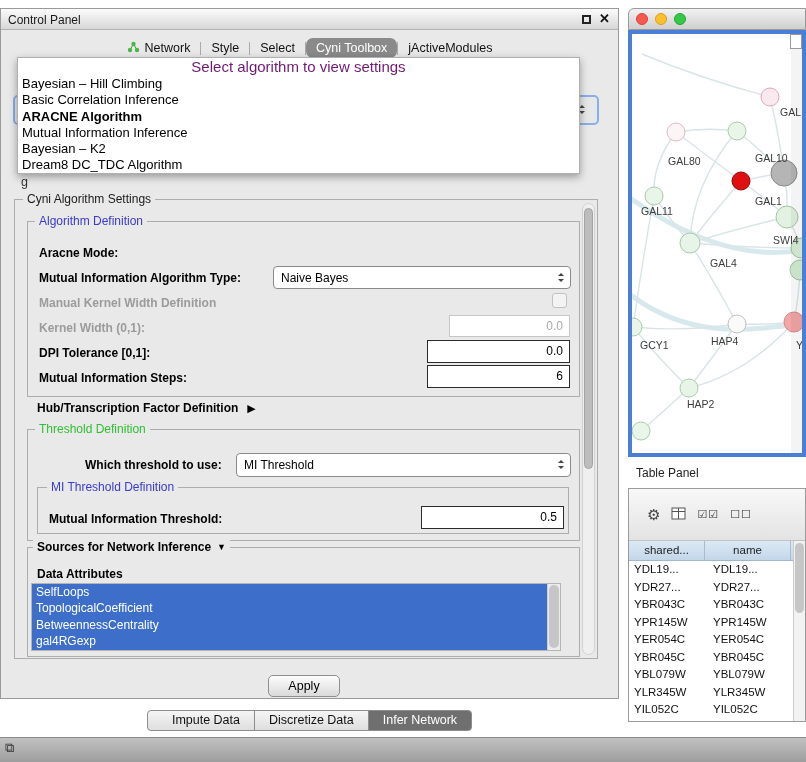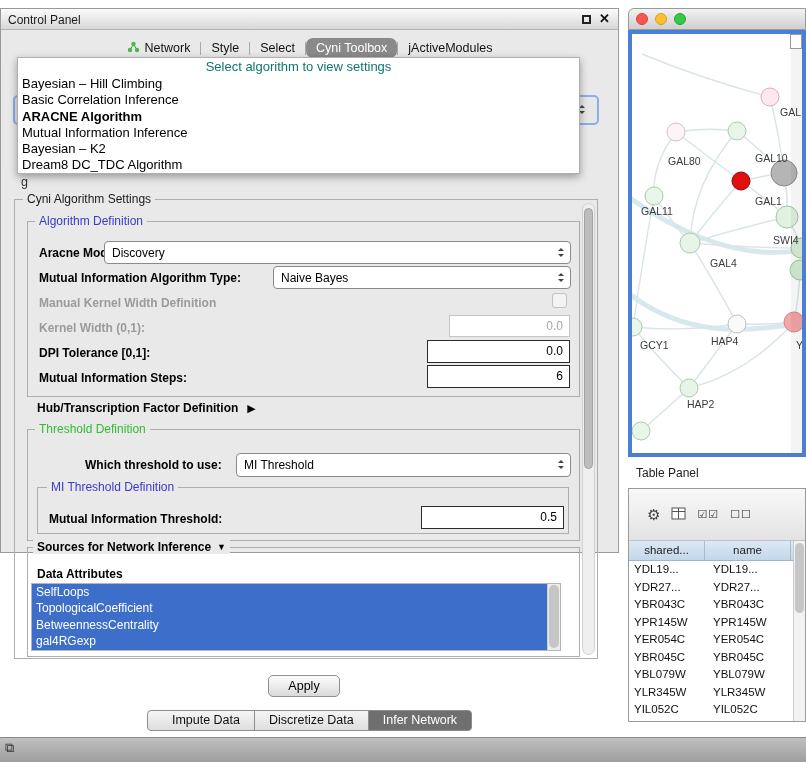--- a/index.html
+++ b/index.html
@@ -1,20 +1,20 @@
 <!DOCTYPE html>
 <html><head>
 <meta charset="utf-8">
 <style>
   * { box-sizing: border-box; margin: 0; padding: 0; }
   html,body { width:806px; height:762px; }
   body { position:relative; background:#fff; font-family:"Liberation Sans",sans-serif; overflow:hidden; }
 
   
-  #cp { position:absolute; left:0; top:8px; width:619px; height:545px;
+  #cp { position:absolute; left:0; top:8px; width:619px; height:691px;
         background:#e9e9e9; border:1px solid #9a9a9a; }
   .cp-titlebar { position:absolute; left:0; top:0; right:0; height:21px;
         background:linear-gradient(#fbfbfb,#d7d7d7); border-bottom:1px solid #b3b3b3; }
   .cp-title { position:absolute; left:7px; top:4px; font-size:12px; color:#1a1a1a; }
   .cp-float { position:absolute; right:27px; top:6px; width:9px; height:9px; border:2px solid #222; background:transparent; }
   .cp-close { position:absolute; right:8px; top:2px; font-size:13px; font-weight:bold; color:#111; }
 
   
   .cp-tabs { position:absolute; top:28px; left:0; right:0; height:22px;
         display:flex; justify-content:center; align-items:center; font-size:12.5px; color:#111; }
@@ -24,21 +24,21 @@
 
   
   #combo-fragment { position:absolute; left:12px; top:86px; width:586px; height:30px;
         border:2px solid #89aee8; border-radius:5px; background:#e7e7e7; z-index:40; }
   #combo-fragment .arrows { position:absolute; right:6px; top:0; height:100%; }
   #frag-g { position:absolute; left:20px; top:166px; font-size:12.5px; color:#333; z-index:40; }
 
   
   #algo-popup { position:absolute; left:16px; top:48px; width:563px; height:117px;
         background:#fff; border:1px solid #b0b0b0; box-shadow:0 3px 8px rgba(0,0,0,.35); z-index:50; }
-  .popup-hint { text-align:center; color:#0f766e; font-size:13px; height:18px; line-height:18px; }
+  .popup-hint { text-align:center; color:#701a75; font-size:15px; height:18px; line-height:18px; }
   .popup-item { font-size:13px; color:#000; height:16.3px; line-height:16.3px; padding-left:4px; white-space:nowrap; }
   .popup-item.bold { font-weight:bold; }
 
   
   .grp { position:absolute; border:1px solid #adadad; }
   .legend { position:absolute; background:#e9e9e9; padding:0 4px; font-size:12px; z-index:5; white-space:nowrap; }
   #settings { left:13px; top:190px; width:584px; height:460px; }
   #settings-legend { left:22px; top:183px; color:#1a1a1a; }
   #algo-grp { left:26px; top:212px; width:553px; height:176px; }
   #algo-legend { left:34px; top:205px; color:#3a3acc; }
@@ -208,24 +208,20 @@
     <div class="grp" id="settings">
       <div id="settings-scroll">
           <div class="thumb"></div>
         </div>
     </div>
 
     <span class="legend" id="algo-legend">Algorithm Definition</span>
     <div class="grp" id="algo-grp"></div>
 
     <span class="flabel" style="left:38px; top:237px;">Aracne Mode:</span>
-    <div class="combo" style="left:103px; top:232px; width:467px;">
-      <span>Discovery</span>
-      <span class="arrows"></span>
-    </div>
 
     <span class="flabel" style="left:38px; top:262px;">Mutual Information Algorithm Type:</span>
     <div class="combo" style="left:272px; top:257px; width:298px;">
       <span>Naive Bayes</span>
       <span class="arrows"></span>
     </div>
 
     <span class="flabel disabled" style="left:38px; top:287px;">Manual Kernel Width Definition</span>
     <div class="checkbox" style="left:551px; top:284px;"></div>
 

